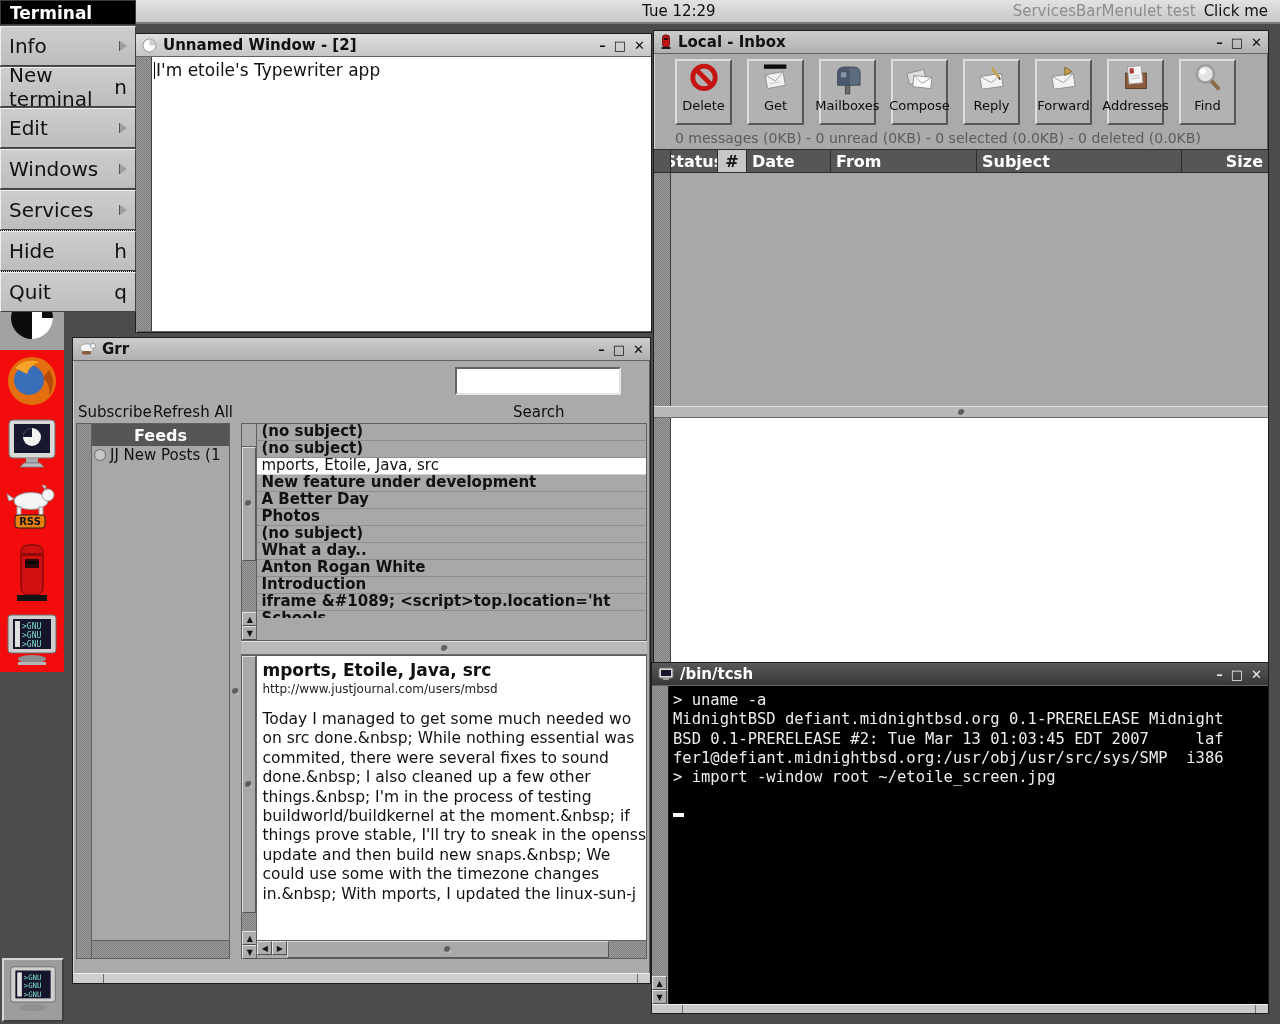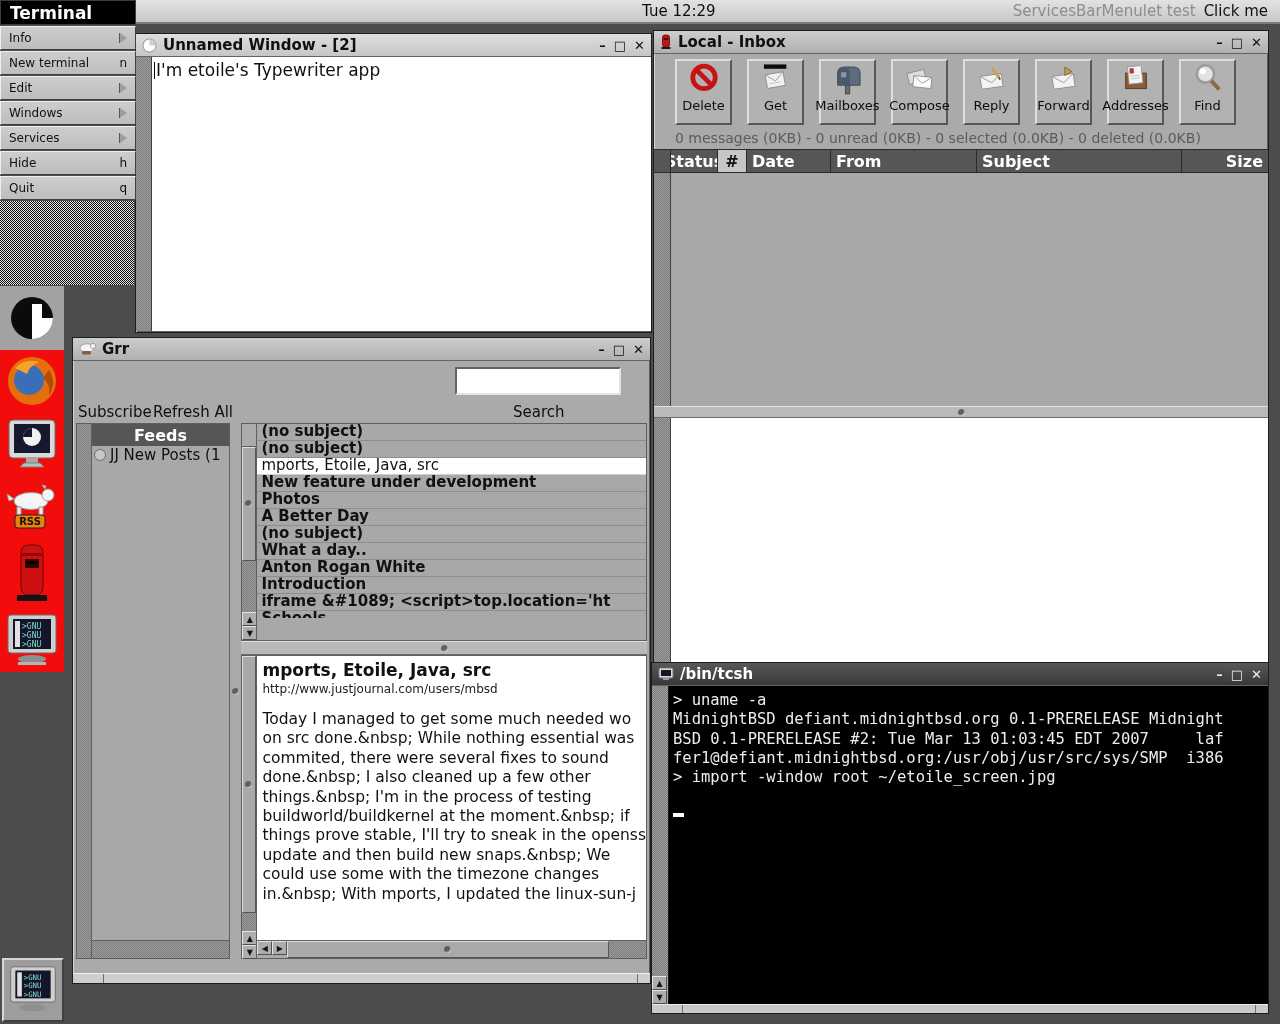--- a/index.html
+++ b/index.html
@@ -36,25 +36,25 @@
 
   
   #menubar{left:0;top:0;width:1280px;height:22px;background:linear-gradient(#e2e2e2,#c8c8c8);
        border-bottom:2px solid #7b7b7b;z-index:50;}
   #clock{position:absolute;left:642px;top:2px;font-size:15px;color:#0c0c0c;}
   #svc{position:absolute;right:12px;top:2px;font-size:15px;display:flex;gap:8px;}
   #svc .muted{color:#8d8d8d;}
   #appmenu{left:0;top:0;width:136px;z-index:60;}
   #appmenu .mtitle{height:25px;background:#000;color:#fff;font-weight:bold;font-size:17px;
        display:flex;align-items:center;padding:0 9px;border:1px solid #3c3c3c;box-sizing:border-box;width:136px;}
-  .mitem{height:24px;margin-top:1px;background:linear-gradient(#cdcdcd,#bdbdbd);
+  .mitem{height:40px;margin-top:1px;background:linear-gradient(#cdcdcd,#bdbdbd);
        border-top:1px solid #efefef;border-left:1px solid #efefef;
        border-right:1px solid #404040;border-bottom:1px solid #404040;
        display:flex;align-items:center;justify-content:space-between;
-       padding:0 8px;font-size:12px;box-sizing:border-box;width:136px;}
+       padding:0 8px;font-size:20px;box-sizing:border-box;width:136px;}
   .subarrow{width:0;height:0;border-top:5px solid transparent;border-bottom:5px solid transparent;
        border-left:7px solid #9e9e9e;box-shadow:-1px 0 0 #555;}
   #dither{left:0;top:201px;width:134px;height:84px;
        background-image:conic-gradient(#0a0a0a 25%,#e8e8e8 0 50%,#0a0a0a 0 75%,#e8e8e8 0);
        background-size:2px 2px;z-index:4;}
 
   
   #logo-tile{left:0;top:286px;width:64px;height:64px;background:#a2a2a2;z-index:6;
        display:flex;align-items:center;justify-content:center;}
   #dock{left:0;top:350px;width:64px;height:322px;background:#f30c0c;z-index:6;
@@ -331,22 +331,22 @@
           <div class="trough" style="flex:1;"></div>
           <div class="sbtn">▲</div>
           <div class="sbtn">▼</div>
         </div>
         <div id="headline-table">
           <div id="headline-body">
             <div class="hl-row">(no subject)</div>
             <div class="hl-row">(no subject)</div>
             <div class="hl-row selected">mports, Etoile, Java, src</div>
             <div class="hl-row">New feature under development</div>
+            <div class="hl-row">A Better Day</div>
             <div class="hl-row">Photos</div>
-            <div class="hl-row">A Better Day</div>
             <div class="hl-row">(no subject)</div>
             <div class="hl-row">What a day..</div>
             <div class="hl-row">Anton Rogan White</div>
             <div class="hl-row">Introduction</div>
             <div class="hl-row">iframe &amp;#1089; &lt;script&gt;top.location='ht</div>
             <div class="hl-row clipped">Schools</div>
           </div>
         </div>
       </div>
       <div id="hsplit" class="splitbar">

